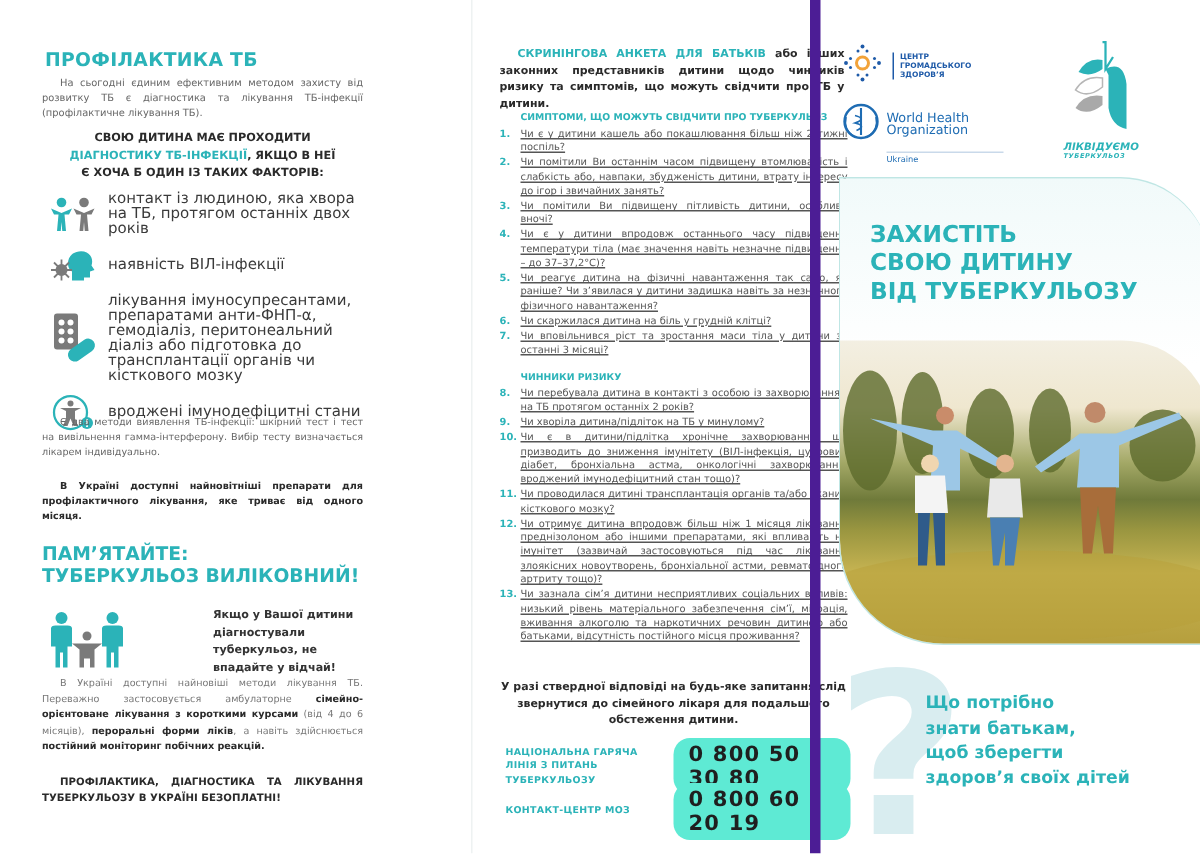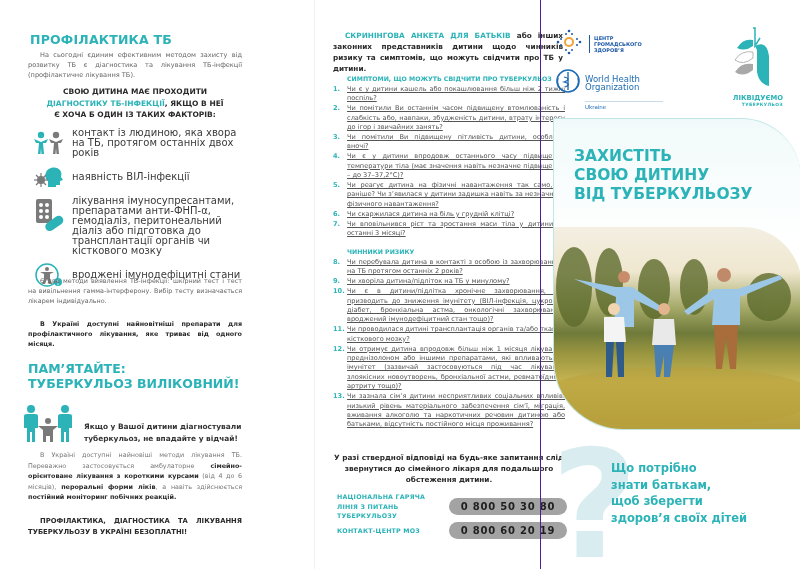--- a/index.html
+++ b/index.html
@@ -1,64 +1,64 @@
 <!DOCTYPE html>
 <html><head>
 <meta charset="utf-8">
 <style>
   * { box-sizing: border-box; margin: 0; padding: 0; }
   html, body { width: 800px; height: 569px; overflow: hidden; background: #ffffff; }
   body { font-family: "DejaVu Sans", "Liberation Sans", sans-serif; color: #4a4a4a; position: relative; }
   .panel { position: absolute; top: 0; height: 569px; }
   #p1 { left: 0; width: 268px; }
   #p2 { left: 268px; width: 272px; border-left: 1px solid #eef2f2; margin-left: 46px; }
-  #p3 { left: 540px; width: 260px; border-left: 1px solid #4c1d95; }
+  #p3 { left: 540px; width: 260px; border-left: 7px solid #4c1d95; }
 
   .teal { color: #2bb3b8; }
 
   
   .h-title { position: absolute; left: 30px; top: 32px; font-size: 12.5px; font-weight: bold; color: #2bb3b8; letter-spacing: 0.2px; }
   .intro { position: absolute; left: 28px; top: 50px; width: 214px; font-size: 6.6px; line-height: 10px; color: #666; text-align: justify; text-indent: 12px; }
   .must { position: absolute; left: 28px; top: 86px; width: 214px; text-align: center; font-size: 7.5px; font-weight: bold; line-height: 11.5px; color: #2a2a2a; }
   .must .teal { color: #2bb3b8; text-align: center; }
   .factors { position: absolute; left: 32px; top: 128px; width: 220px; }
   .factor { display: flex; align-items: center; margin-bottom: 6px; }
   .factor .ico { width: 34px; height: 26px; flex: none; display: flex; align-items: center; justify-content: center; margin-right: 6px; }
   .factor .txt { font-size: 10px; line-height: 10px; color: #3a3a3a; }
   .methods { position: absolute; left: 28px; top: 276px; width: 214px; font-size: 6.4px; line-height: 10px; color: #666; text-align: justify; text-indent: 12px; }
   .newest { position: absolute; left: 28px; top: 319px; width: 214px; font-size: 6.4px; line-height: 10px; color: #2a2a2a; font-weight: bold; text-align: justify; text-indent: 12px; }
   .remember { position: absolute; left: 28px; top: 361px; font-size: 12.5px; line-height: 15px; font-weight: bold; color: #2bb3b8; }
-  .family { position: absolute; left: 22px; top: 404px; width: 220px; display: flex; align-items: flex-end; }
+  .family { position: absolute; left: 32px; top: 404px; width: 220px; display: flex; align-items: center; gap: 48px; }
   .family .ico { width: 52px; height: 40px; flex: none; margin-right: 10px; }
   .family .txt { font-size: 7.4px; line-height: 11.5px; font-weight: bold; color: #333; }
   .treat { position: absolute; left: 28px; top: 450px; width: 214px; font-size: 6.4px; line-height: 10.5px; color: #777; text-align: justify; text-indent: 12px; }
   .treat b { color: #2a2a2a; }
   .free { position: absolute; left: 28px; top: 516px; width: 214px; font-size: 6.8px; line-height: 10.5px; font-weight: bold; color: #2a2a2a; text-indent: 12px; text-align: justify; }
 
   
   .survey { position: absolute; left: 18px; top: 30px; width: 230px; font-size: 7.3px; line-height: 11px; font-weight: bold; color: #2a2a2a; text-align: justify; text-indent: 12px; }
   .survey .teal { color: #2bb3b8; }
   .sec { position: absolute; left: 32px; font-size: 6.2px; font-weight: bold; color: #2bb3b8; }
   .qlist { position: absolute; left: 18px; width: 232px; list-style: none; }
   .qlist li { display: flex; font-size: 6.6px; line-height: 9.4px; color: #555; margin-bottom: 0.5px; }
   .qlist li .n { width: 14px; flex: none; font-weight: bold; color: #2bb3b8; }
   .qlist li .q { flex: 1; text-align: justify; text-decoration: underline; }
   .answer { position: absolute; left: 18px; top: 452px; width: 232px; text-align: center; font-size: 7.3px; line-height: 11px; font-weight: bold; color: #2a2a2a; }
   .hotline { position: absolute; left: 22px; width: 230px; display: flex; align-items: center; justify-content: space-between; }
   .hotline .lbl { font-size: 6.3px; line-height: 9.5px; font-weight: bold; color: #2bb3b8; letter-spacing: 0.2px; }
-  .hotline .num { background: #a3a3a3; border-radius: 11px; padding: 3px 10px; font-size: 10px; font-weight: bold; color: #1f1f1f; letter-spacing: 0.8px; width: 118px; text-align: center; }
+  .hotline .num { background: #5eead4; border-radius: 11px; padding: 3px 10px; font-size: 14px; font-weight: bold; color: #1f1f1f; letter-spacing: 0.8px; width: 118px; text-align: left; }
 
   
   .logos-left { position: absolute; left: 14px; top: 28px; }
   .phc { display: flex; align-items: center; }
   .phc-txt { font-size: 5px; line-height: 6px; font-weight: bold; color: #1e5aa8; border-left: 1px solid #1e5aa8; padding-left: 4px; margin-left: 6px; }
   .who { display: flex; align-items: center; margin-top: 8px; }
   .who-txt { margin-left: 4px; color: #1e6cb3; font-size: 8.5px; line-height: 8.5px; }
   .who-sub { font-size: 5.5px; color: #1e6cb3; margin-top: 3px; padding-top: 2px; border-top: 1px solid #c9d9ea; width: 78px; margin-left: 30px; }
-  .liq { position: absolute; left: 172px; top: 26px; width: 70px; text-align: right; }
+  .liq { position: absolute; left: 162px; top: 26px; width: 70px; text-align: left; font-style: italic; }
   .liq-t1 { font-size: 6.8px; font-weight: bold; color: #2bb3b8; margin-top: 2px; }
   .liq-t2 { font-size: 4.4px; font-weight: bold; color: #2bb3b8; letter-spacing: 0.4px; }
   .hero { position: absolute; left: 12px; top: 118px; width: 248px; height: 312px; border: 1px solid #bfe6e4; border-right: none; border-radius: 0 60px 0 70px; background: linear-gradient(180deg, #f1fafa 0%, #ffffff 40%); overflow: hidden; }
   .hero-title { position: absolute; left: 20px; top: 28px; font-size: 15.5px; line-height: 19px; font-weight: bold; color: #2bb3b8; }
   .photo { position: absolute; left: 0; top: 108px; width: 248px; height: 204px; border-radius: 0 60px 0 70px; overflow: hidden;
     background: linear-gradient(180deg, #f3efe2 0%, #efe7cf 22%, #a3a866 40%, #6f7a3a 52%, #9a9640 62%, #c7b452 76%, #b59e3c 100%); }
   .qmark { position: absolute; left: 10px; top: 430px; font-size: 150px; line-height: 150px; font-weight: bold; color: #d9edf0; }
   .parents { position: absolute; left: 70px; top: 460px; font-size: 11.5px; line-height: 16.5px; font-weight: bold; color: #2bb3b8; }
 </style>
 </head>
@@ -93,21 +93,21 @@
             <g stroke="#7a7a7a" stroke-width="1.2">
               <line x1="9" y1="8" x2="9" y2="22"></line>
               <line x1="2" y1="15" x2="16" y2="15"></line>
               <line x1="4" y1="10" x2="14" y2="20"></line>
               <line x1="14" y1="10" x2="4" y2="20"></line>
             </g>
           </svg>
       </span>
       <span class="txt">наявність ВІЛ-інфекції</span>
     </div>
-    <div class="factor" style="align-items:flex-start">
+    <div class="factor" style="align-items:center">
       <span class="ico" style="height:40px">
         <svg width="34" height="38" viewBox="0 0 34 38">
             <rect x="4" y="2" width="16" height="24" rx="2" fill="#7a7a7a"></rect>
             <g fill="#fff">
               <circle cx="9" cy="8" r="2"></circle>
               <circle cx="15" cy="8" r="2"></circle>
               <circle cx="9" cy="14" r="2"></circle>
               <circle cx="15" cy="14" r="2"></circle>
               <circle cx="9" cy="20" r="2"></circle>
               <circle cx="15" cy="20" r="2"></circle>

